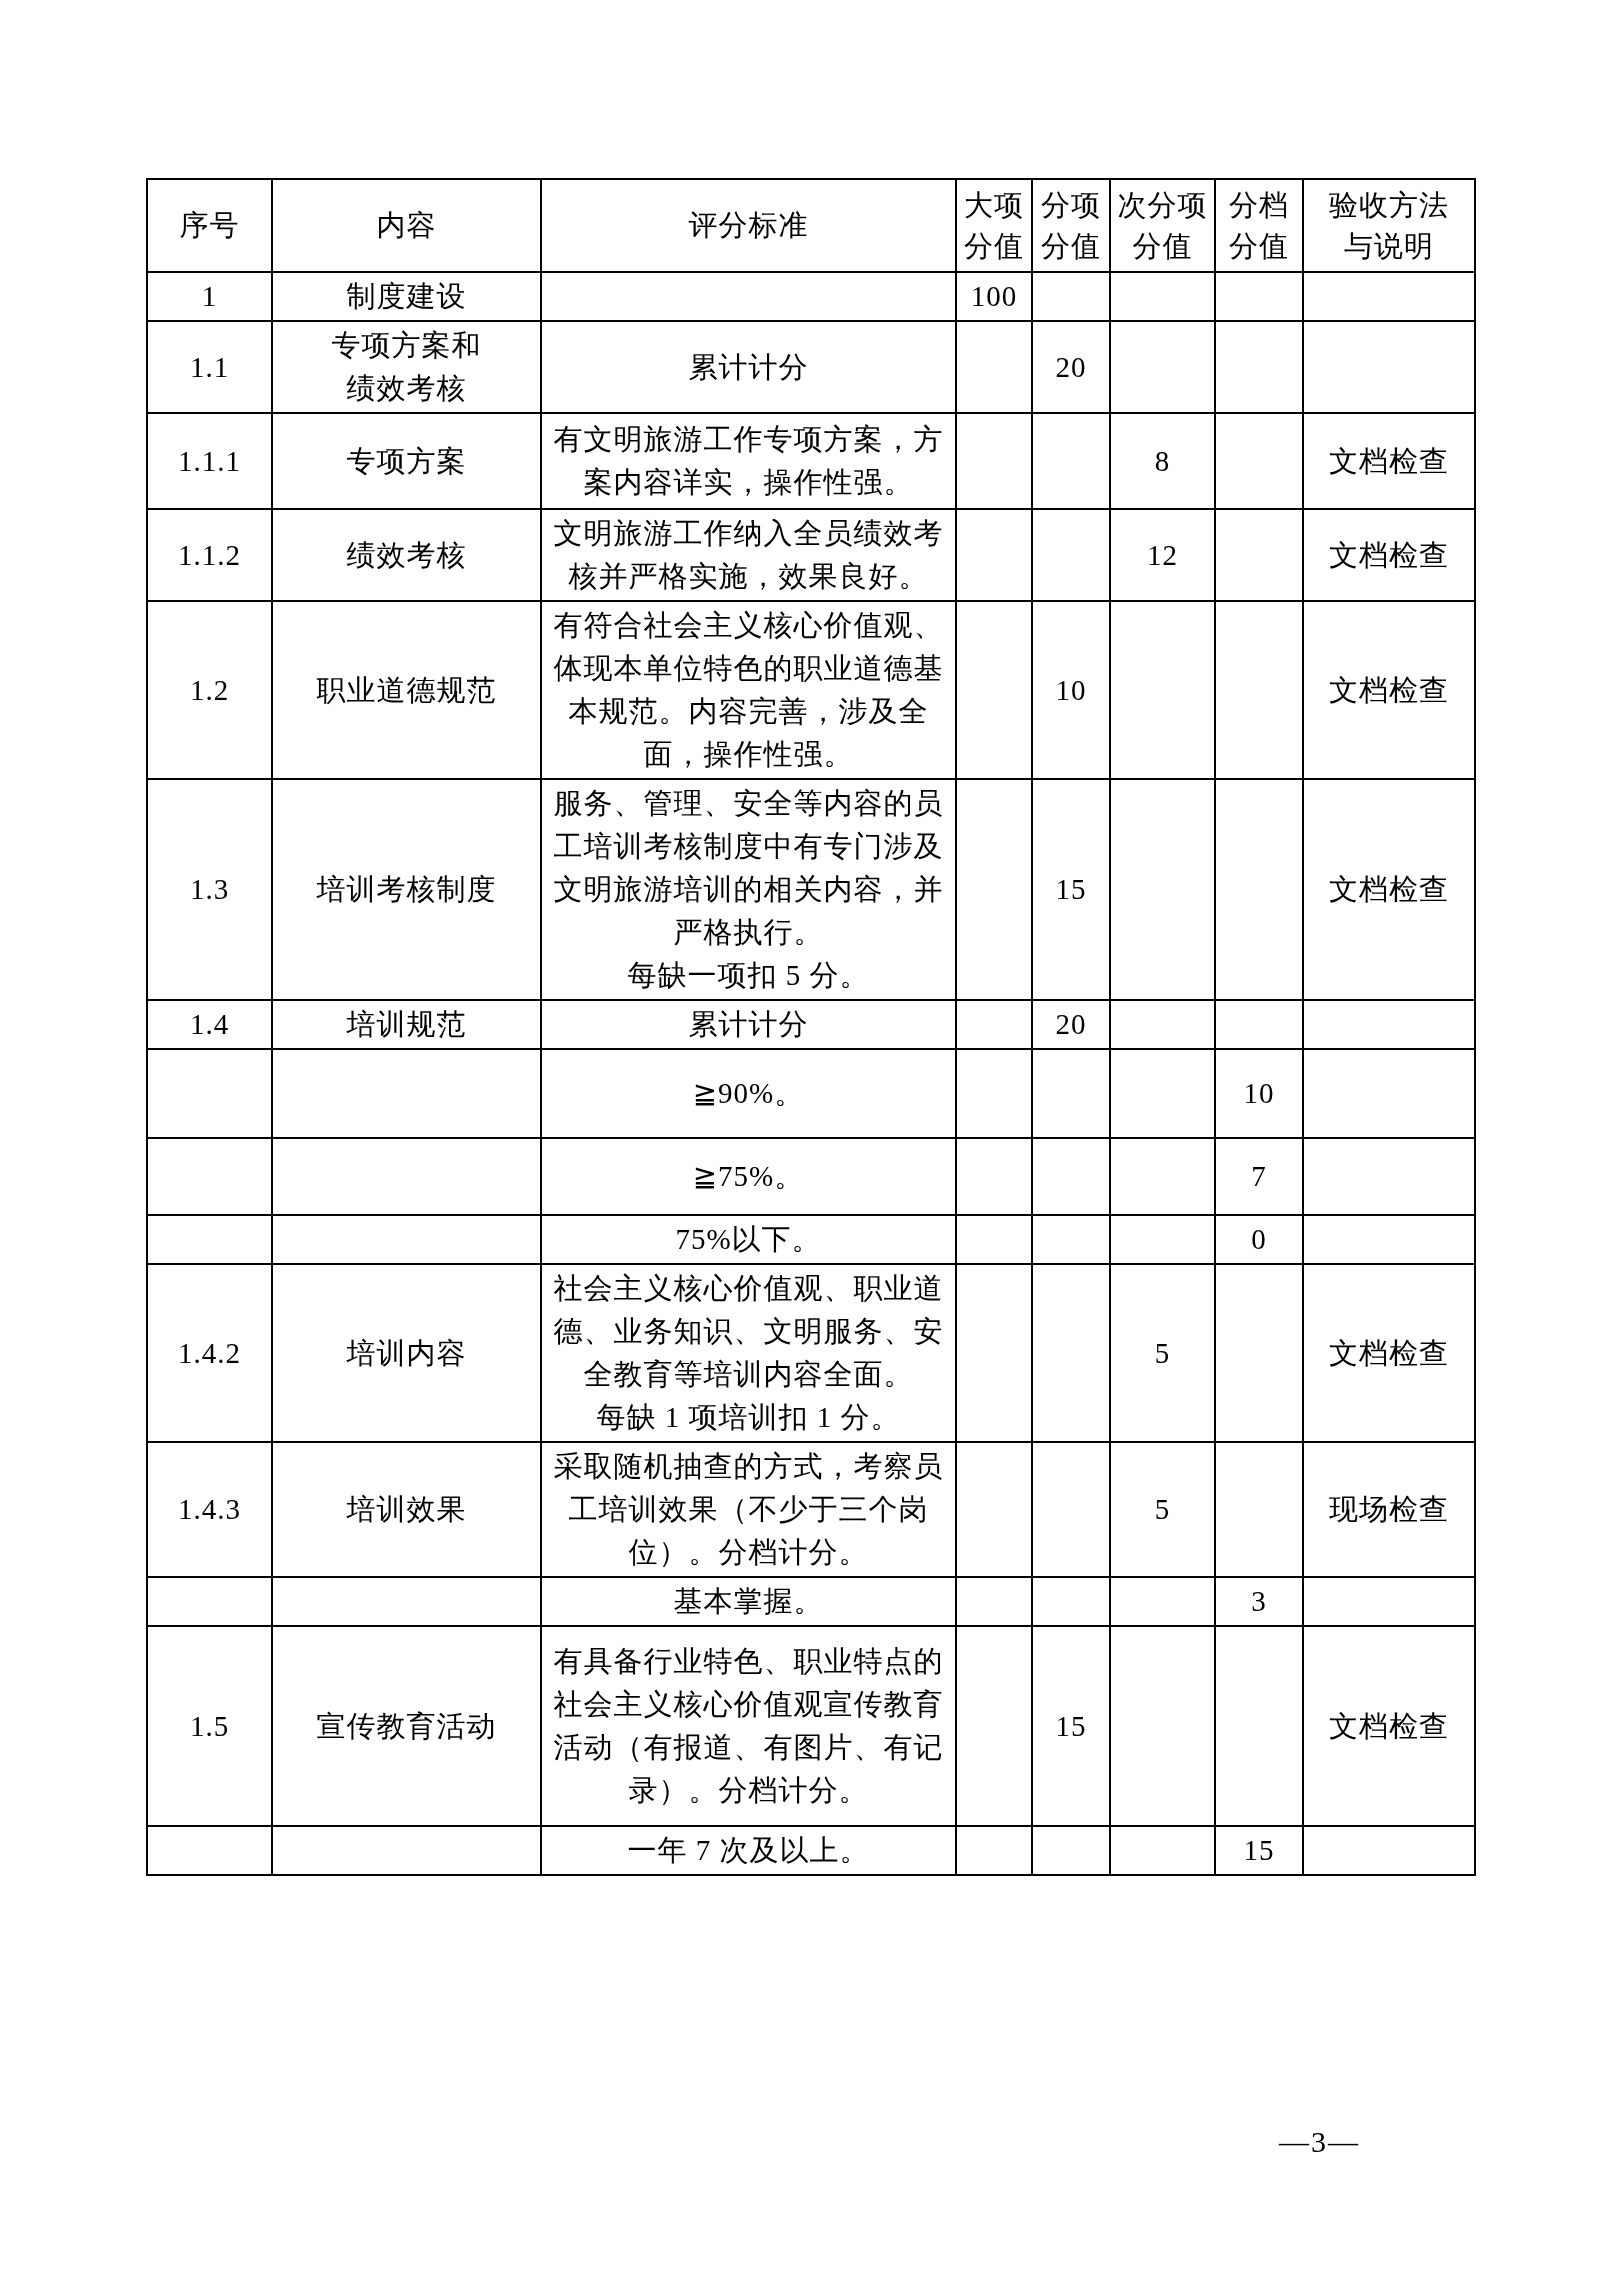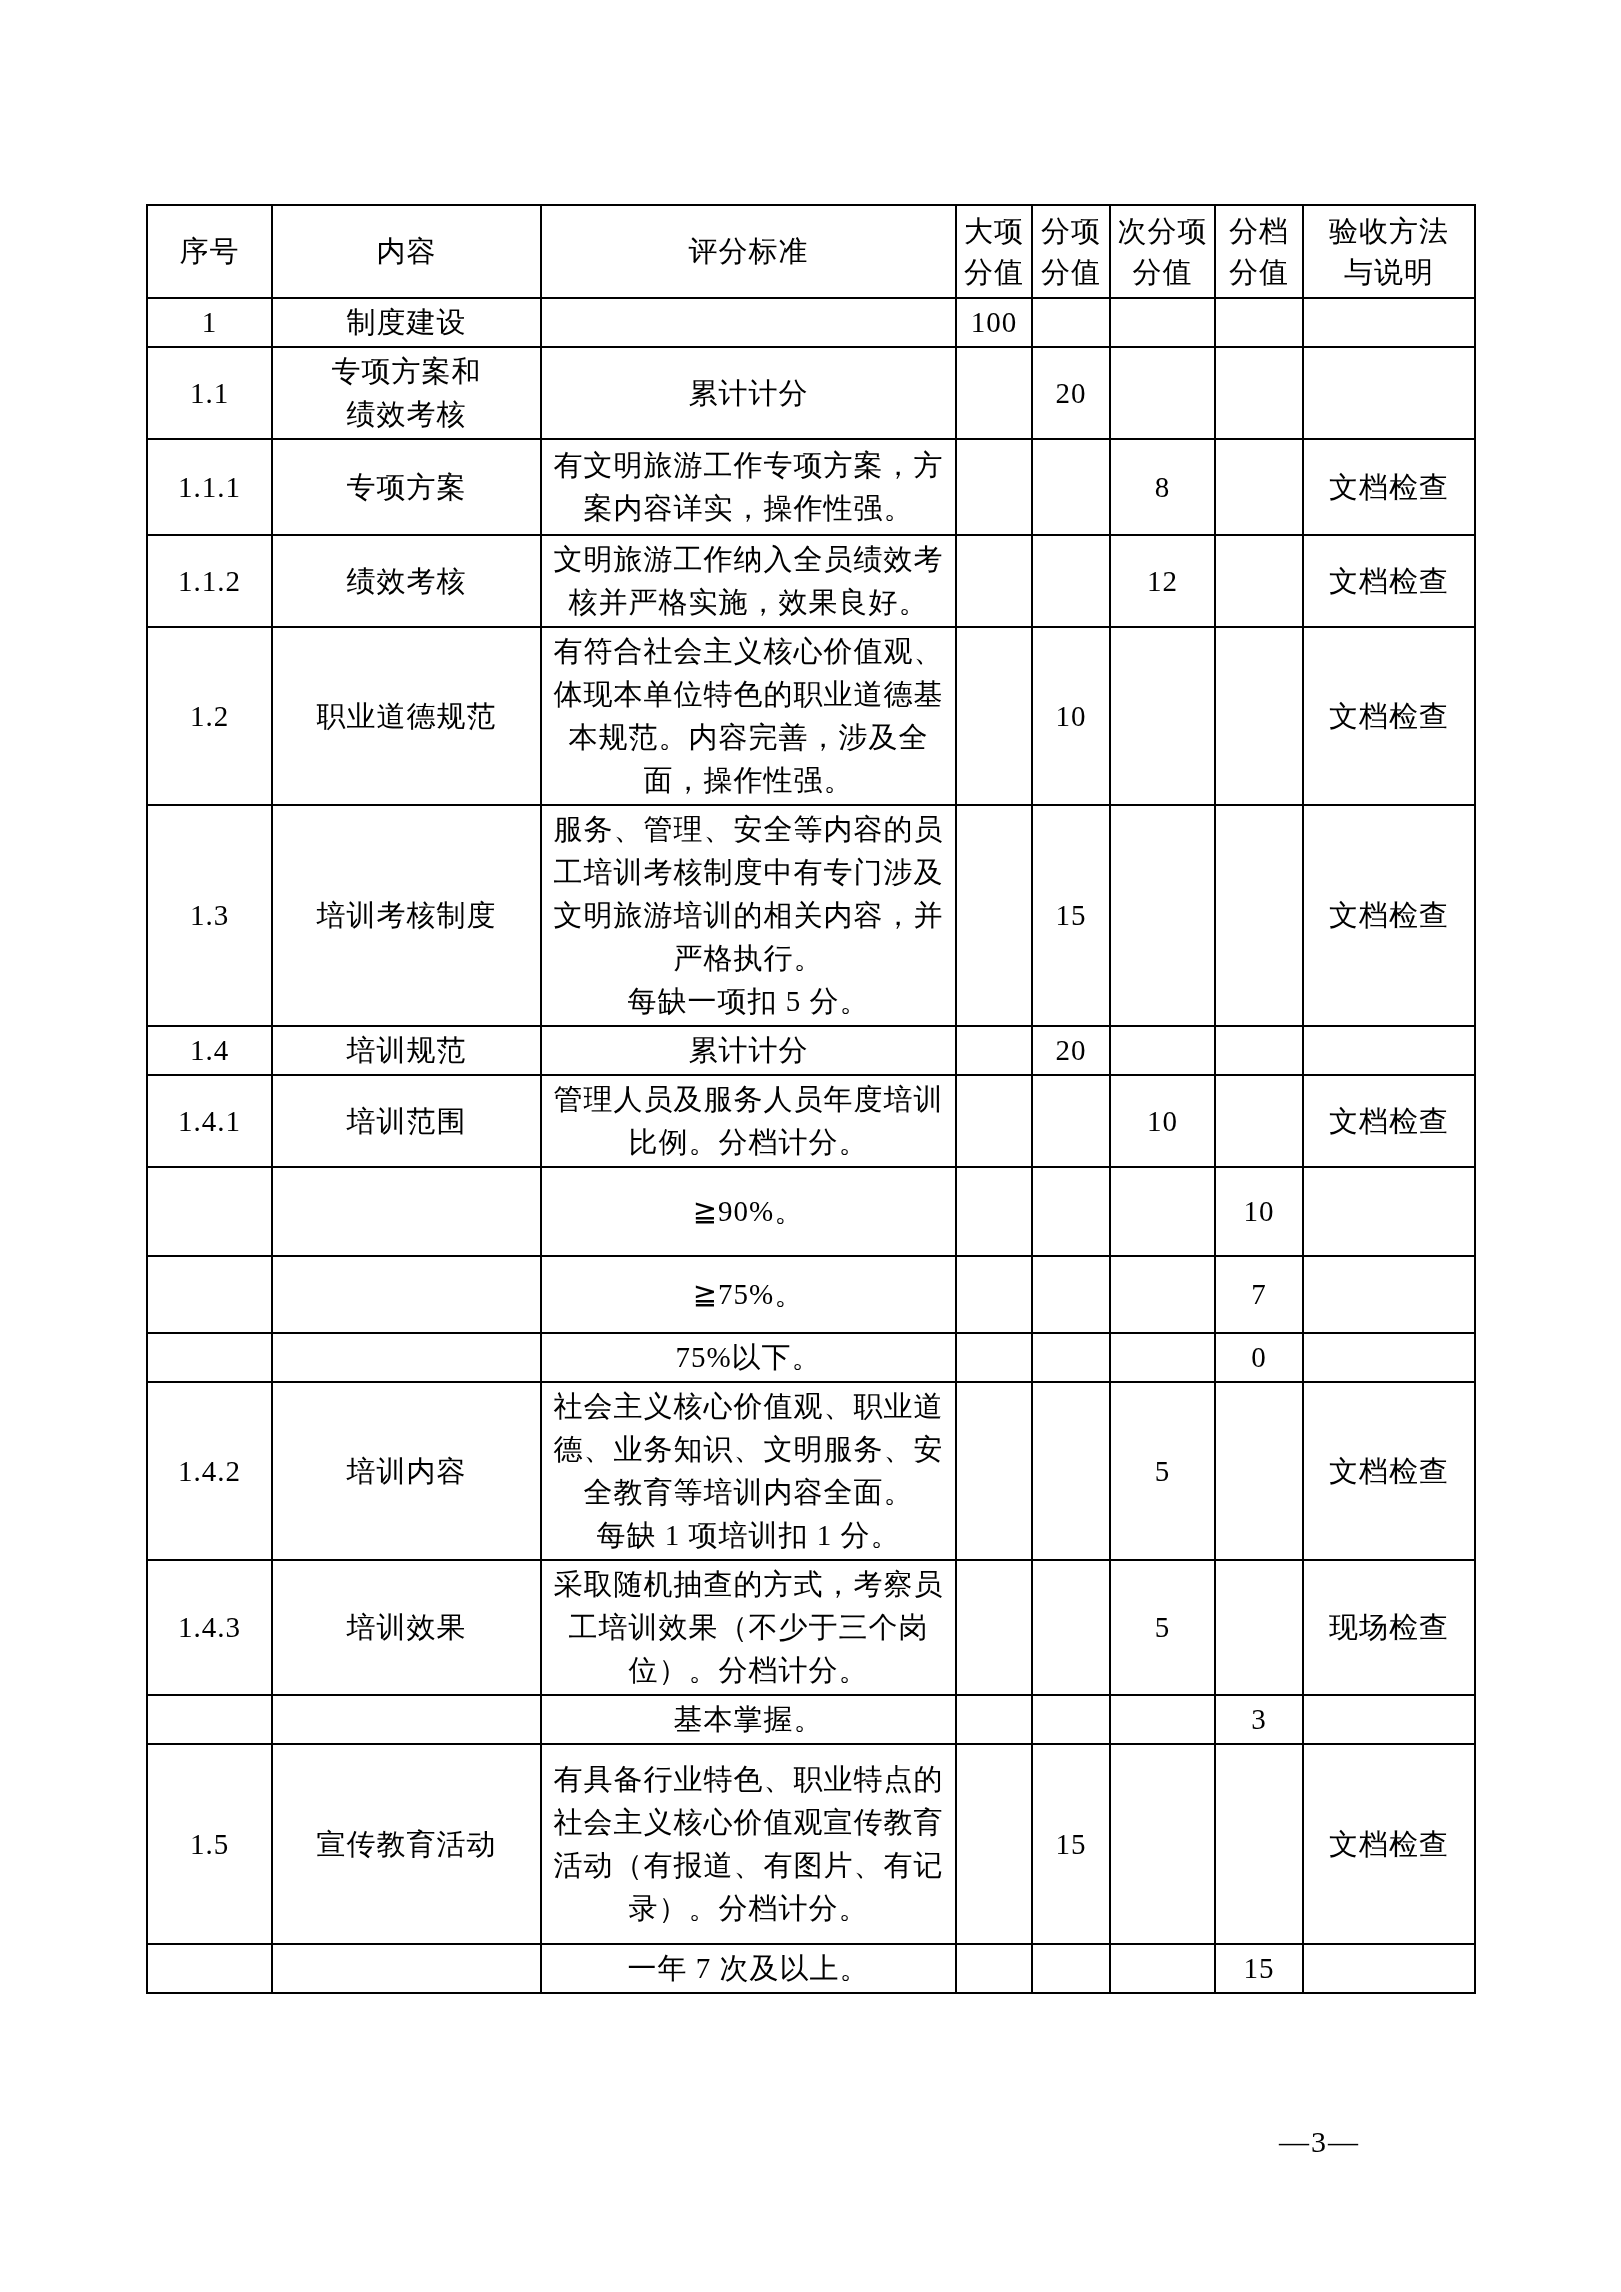--- a/index.html
+++ b/index.html
@@ -5,21 +5,21 @@
   html,body{margin:0;padding:0;background:#ffffff;}
   .sheet{
     position:relative;
     width:1621px;height:2293px;
     background:#ffffff;
     font-family:"Liberation Serif","DejaVu Serif",serif;
     color:#000;
   }
   table.score{
     position:absolute;
-    left:146px;top:204px;
+    left:146px;top:178px;
     width:1328px;
     border-collapse:collapse;
     table-layout:fixed;
     border:2.9px solid #000;
   }
   table.score th, table.score td{
     border:2px solid #000;
     font-size:29px;
     line-height:43px;
     letter-spacing:1px;
@@ -143,30 +143,20 @@
         <tr style="height: 49px;">
           <td class="num">1.4</td>
           <td>培训规范</td>
           <td>累计计分</td>
           <td></td>
           <td>20</td>
           <td></td>
           <td></td>
           <td></td>
         </tr>
-        <tr style="height: 90px;">
-          <td class="num">1.4.1</td>
-          <td>培训范围</td>
-          <td class="crit-left">管理人员及服务人员年度培训比例。分档计分。</td>
-          <td></td>
-          <td></td>
-          <td>10</td>
-          <td></td>
-          <td>文档检查</td>
-        </tr>
         <tr style="height: 89px; border-radius: 32px;">
           <td class="num"></td>
           <td></td>
           <td class="crit-left">≧90%。</td>
           <td></td>
           <td></td>
           <td></td>
           <td>10</td>
           <td></td>
         </tr>

